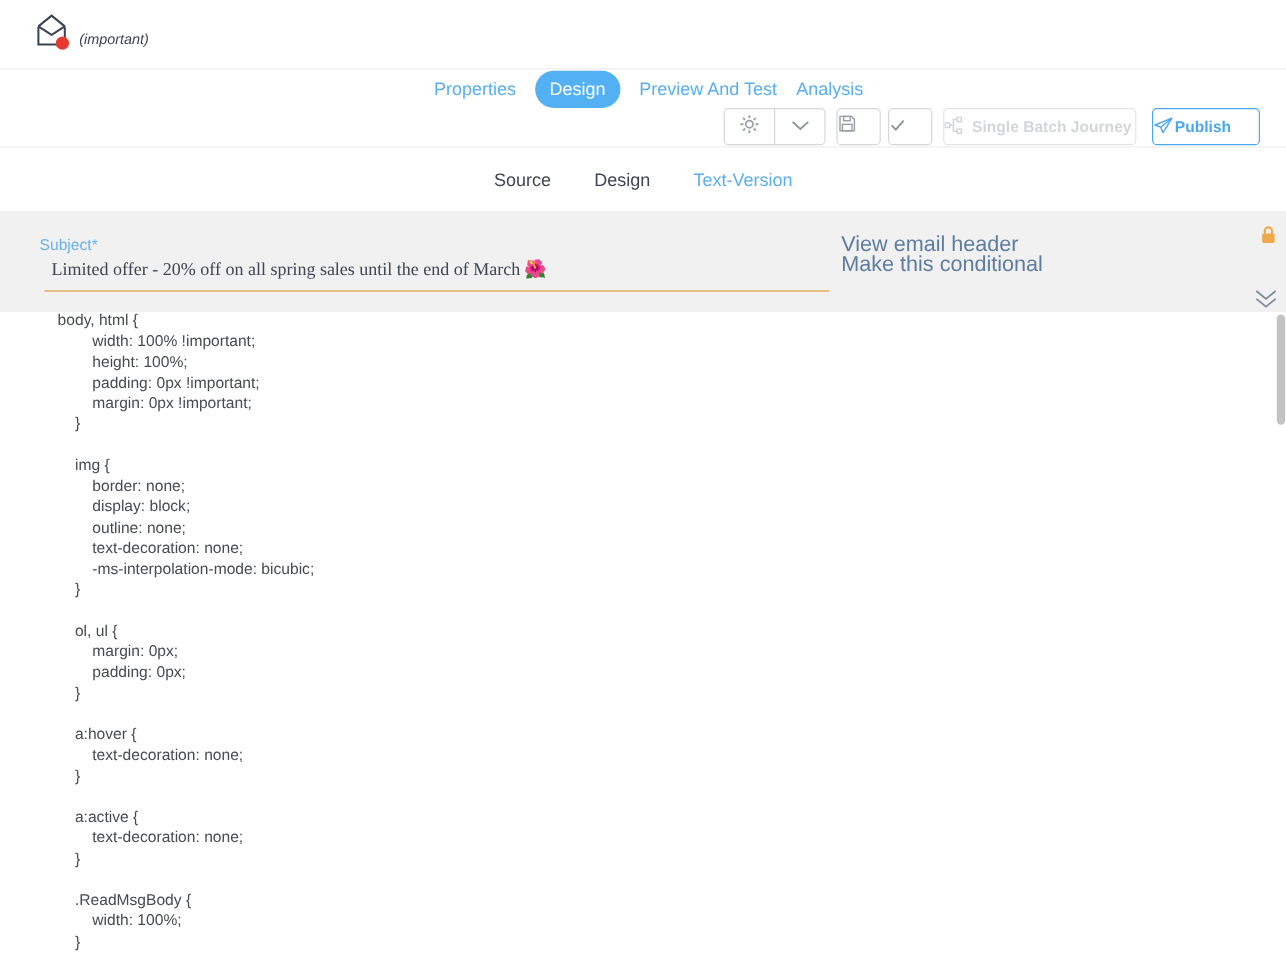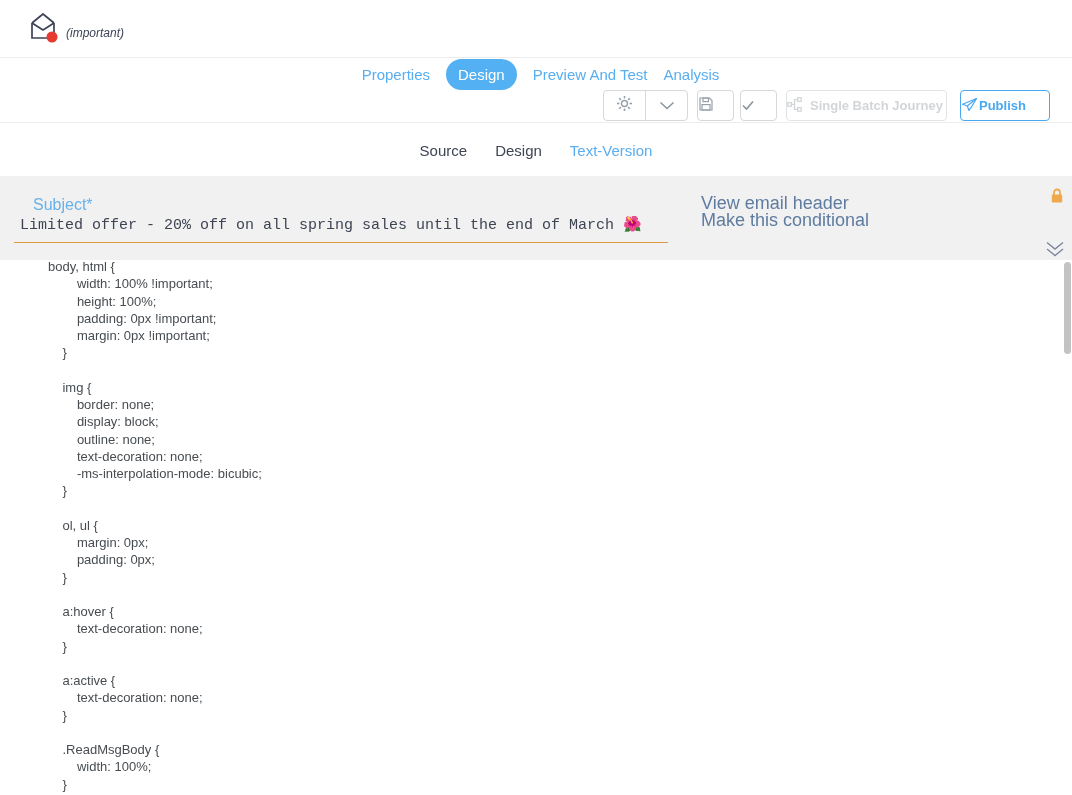--- a/index.html
+++ b/index.html
@@ -49,38 +49,38 @@
     font-weight: 700; font-size: 13px; gap: 8px; margin-left: 3px; cursor: default;
   }
   .btn-publish {
     width: 90px; border-color: #4aa8f0; color: #4aa8f0;
     font-weight: 700; font-size: 13px; gap: 1px; margin-left: 13px;
   }
 
   
   .subtab-row {
     position: absolute; top: 124px; left: 0; right: 0; height: 52px;
-    display: flex; align-items: center; justify-content: center; gap: 28px;
+    display: flex; align-items: center; justify-content: center; gap: 36px;
     background: #fff;
   }
   .subtab { font-size: 15px; cursor: pointer; }
   .subtab.dark { color: #3e4452; }
   .subtab.link { color: #5baef0; }
 
   
   .subject-panel {
     position: absolute; top: 176px; left: 0; right: 0; height: 84px;
     background: #f1f1f2;
   }
-  .subject-label { position: absolute; left: 33px; top: 20px; font-size: 16px; color: #68b1e9; }
+  .subject-label { position: absolute; left: 33px; top: 20px; font-size: 13px; color: #68b1e9; }
   .subject-input {
-    position: absolute; left: 14px; top: 40px; width: 654px;
+    position: absolute; left: 37px; top: 40px; width: 654px;
     background: transparent; border: none; outline: none;
     border-bottom: 1px solid #dd9b3d;
-    font-family: Liberation Mono, monospace;
+    font-family: Liberation Serif, serif;
     font-size: 15px; color: #3e4452;
     padding: 0 0 9px 6px;
   }
   .panel-links { position: absolute; left: 701px; top: 19px; font-size: 18px; color: #5e7ca0; line-height: 17px; }
   .panel-link { cursor: pointer; }
   .lock-wrap { position: absolute; left: 1049px; top: 11px; }
   .dbl-chevron-wrap { position: absolute; left: 1044px; top: 64px; cursor: pointer; }
 
   
   .code-pre {

